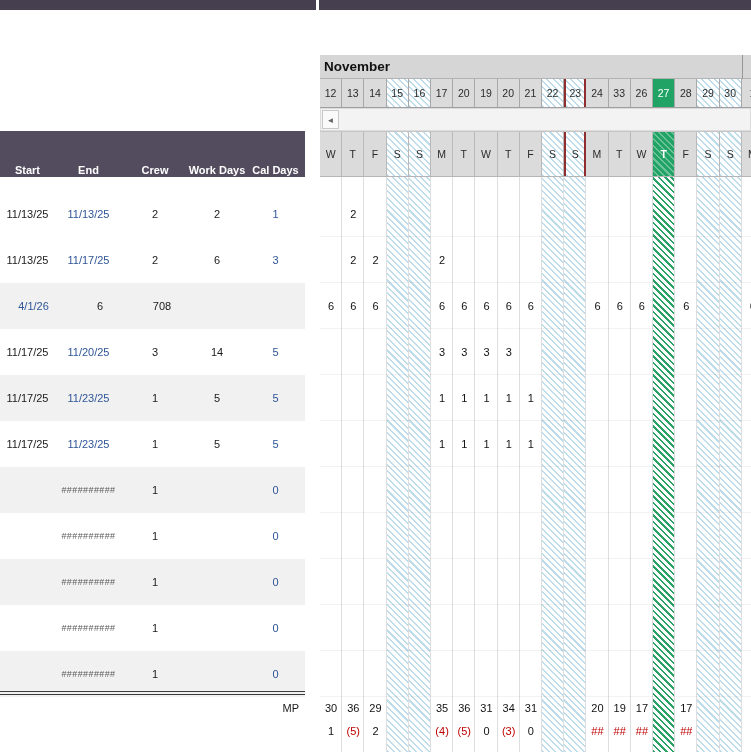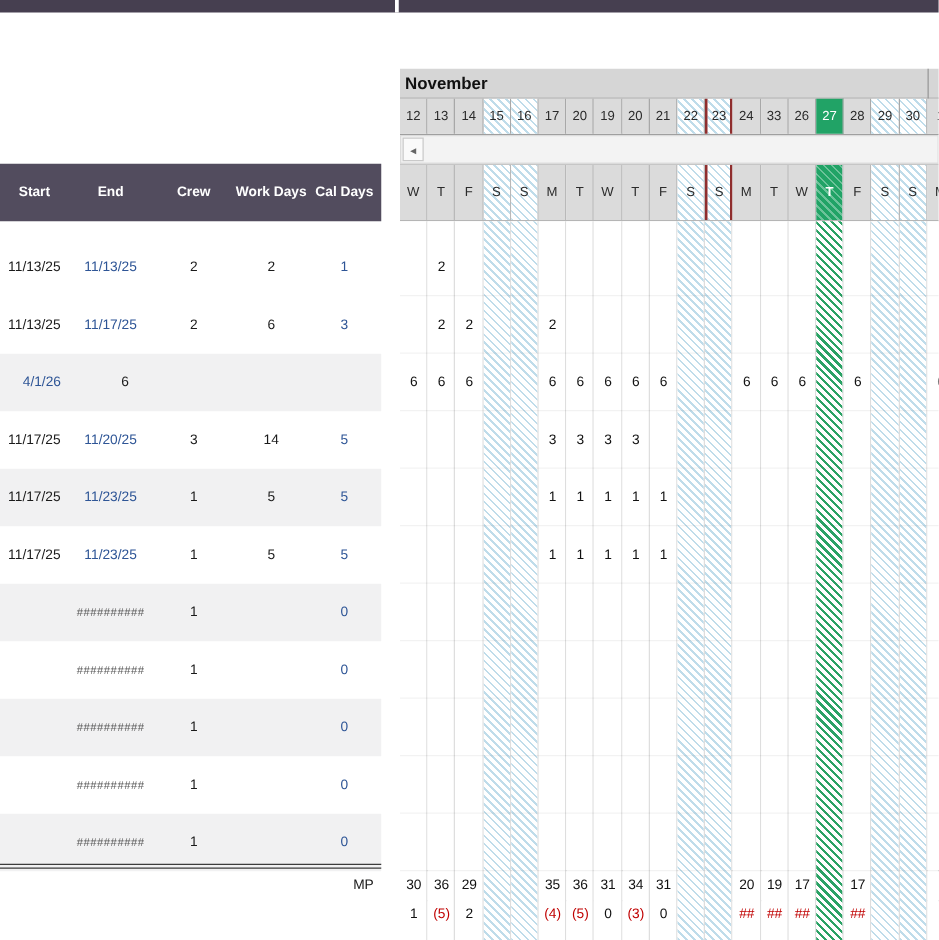--- a/index.html
+++ b/index.html
@@ -8,21 +8,21 @@
 
   
   .top-bar { position:absolute; top:0; left:0; width:751px; height:10px;
              background:var(--top-bar-bg,#463F50); }
   .top-bar-gap { position:absolute; top:0; left:316px; width:3px; height:10px; background:#fff; }
 
   
   .left-panel { position:absolute; top:0; left:0; width:305px; height:752px; }
   .thead { position:absolute; top:131px; left:0; width:305px; height:46px;
            background:var(--header-bg,#524C5E); display:flex; color:#fff;
-           font-size:11px; font-weight:bold; }
+           font-size:11px; font-weight:bold;align-items:flex-end; }
   .hcell { display:flex; align-items:center; justify-content:center;
            text-align:center; line-height:13px; }
   .w-start{width:55px} .w-end{width:67px} .w-crew{width:66px} .w-work{width:58px} .w-cal{width:59px}
 
   .tbody { position:absolute; top:191px; left:0; width:305px; }
   .trow { height:46px; display:flex; }
   .trow:nth-child(2n+3) { background:#f1f1f2; }
   .tcell { display:flex; align-items:center; justify-content:center;
            font-size:11px; color:#1a1a1a; }
   .tcell.end, .tcell.cal { color:var(--accent-blue,#2E5596); }
@@ -114,20 +114,21 @@
       <div class="trow">
         <div class="tcell start w-start">11/13/25</div>
         <div class="tcell end w-end">11/17/25</div>
         <div class="tcell crew w-crew">2</div>
         <div class="tcell work w-work">6</div>
         <div class="tcell cal w-cal">3</div>
       </div>
       <div class="trow">
         <div class="tcell end w-end">4/1/26</div>
         <div class="tcell crew w-crew">6</div>
+        <div class="tcell work w-work">708</div>
       </div>
       <div class="trow">
         <div class="tcell start w-start">11/17/25</div>
         <div class="tcell end w-end">11/20/25</div>
         <div class="tcell crew w-crew">3</div>
         <div class="tcell work w-work">14</div>
         <div class="tcell cal w-cal">5</div>
       </div>
       <div class="trow">
         <div class="tcell start w-start">11/17/25</div>

